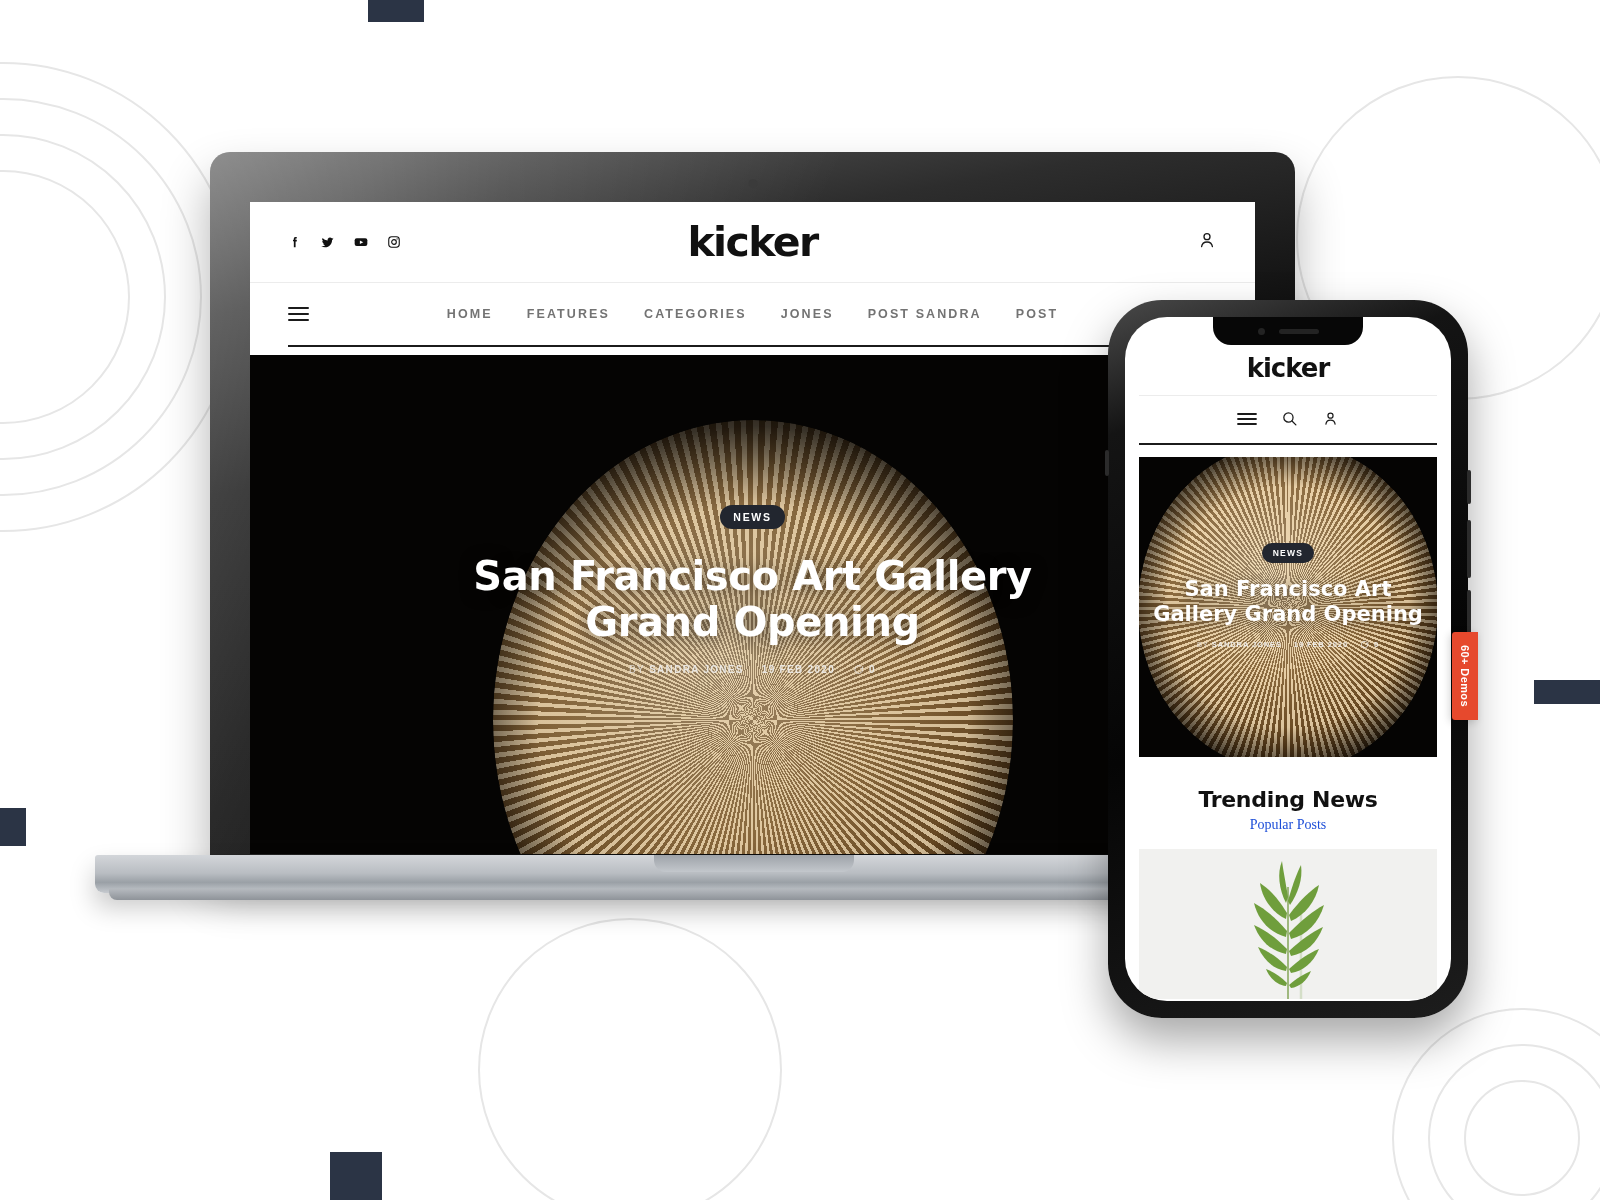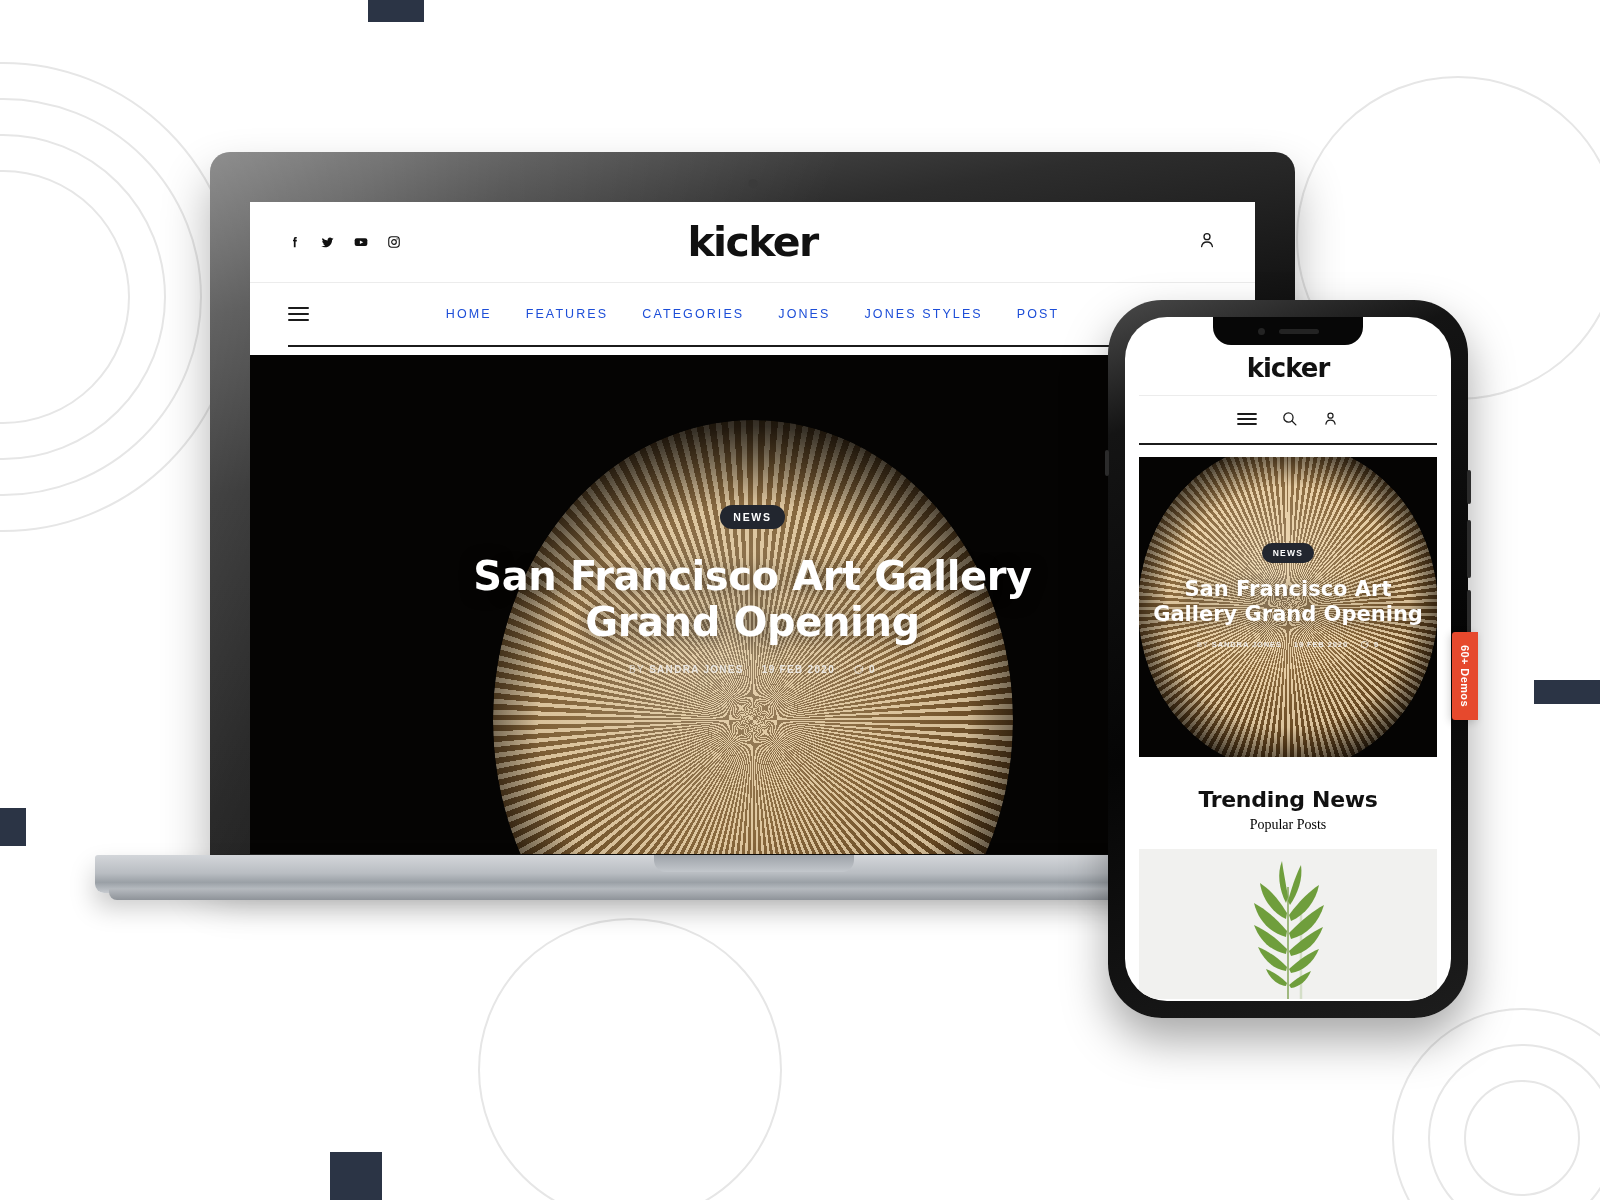--- a/index.html
+++ b/index.html
@@ -63,21 +63,21 @@
     height:62px;display:flex;align-items:center;padding:0 38px;
     border-top:1px solid #ececec;position:relative;
   }
   .burger{display:flex;flex-direction:column;gap:4px;width:21px;}
   .burger i{display:block;height:2px;background:#1b1b1b;border-radius:1px;}
   .nav{
     position:absolute;left:50%;transform:translateX(-50%);
     display:flex;gap:34px;
   }
   .nav a{
-    font-size:12.5px;font-weight:400;letter-spacing:2.1px;color:#1d4ed8;
+    font-size:12.5px;font-weight:700;letter-spacing:2.1px;color:#737373;
     text-decoration:none;white-space:nowrap;
   }
   .rule{height:2px;background:#1b1b1b;margin:0 38px;}
   .hero{
     position:relative;height:100%;margin-top:8px;
     background:
       radial-gradient(ellipse 300px 420px at 50% 62%, rgba(214,170,96,.55) 0%, rgba(120,85,38,.25) 45%, rgba(0,0,0,0) 72%),
       #050403;
     overflow:hidden;
   }
@@ -175,21 +175,21 @@
   .p-meta{
     margin-top:13px;display:flex;justify-content:center;align-items:center;gap:12px;
     color:#eceae6;font-size:7.5px;font-weight:700;letter-spacing:.9px;
   }
   .p-meta .by{font-weight:400;opacity:.85;}
   .p-sec{text-align:center;margin-top:30px;}
   .p-sec h3{
     margin:0;font-size:22px;font-weight:700;color:#111;letter-spacing:-.3px;
     font-family:"DejaVu Sans", sans-serif;
   }
-  .p-sec p{margin:5px 0 0;font-size:14px;color:#000000;font-family:"Liberation Serif", serif;}
+  .p-sec p{margin:5px 0 0;font-size:14px;color:#1d4ed8;font-family:"Liberation Serif", serif;}
   .p-thumb{
     margin:16px 14px 0;height:150px;background:#f1f1ef;position:relative;overflow:hidden;
   }
   .frond{position:absolute;left:50%;top:8px;transform:translateX(-50%);}
 
   
   .demos{
     position:absolute;left:1452px;top:632px;width:26px;height:88px;
     background:#e6492d;border-radius:3px 0 0 3px;
     display:flex;align-items:center;justify-content:center;
@@ -272,21 +272,21 @@
           <div class="burger">
               <i></i>
               <i></i>
               <i></i>
             </div>
           <div class="nav">
             <a href="#">HOME</a>
             <a href="#">FEATURES</a>
             <a href="#">CATEGORIES</a>
             <a href="#">JONES</a>
-            <a href="#">JONES STYLES</a>
+            <a href="#">POST SANDRA</a>
             <a href="#">POST</a>
           </div>
         </div>
         <div class="rule"></div>
 
         <div class="hero">
           <div class="burr"></div>
           <div class="hero-inner">
             <span class="badge">NEWS</span>
             <h1 class="hero-title">San Francisco Art Gallery Grand Opening</h1>

